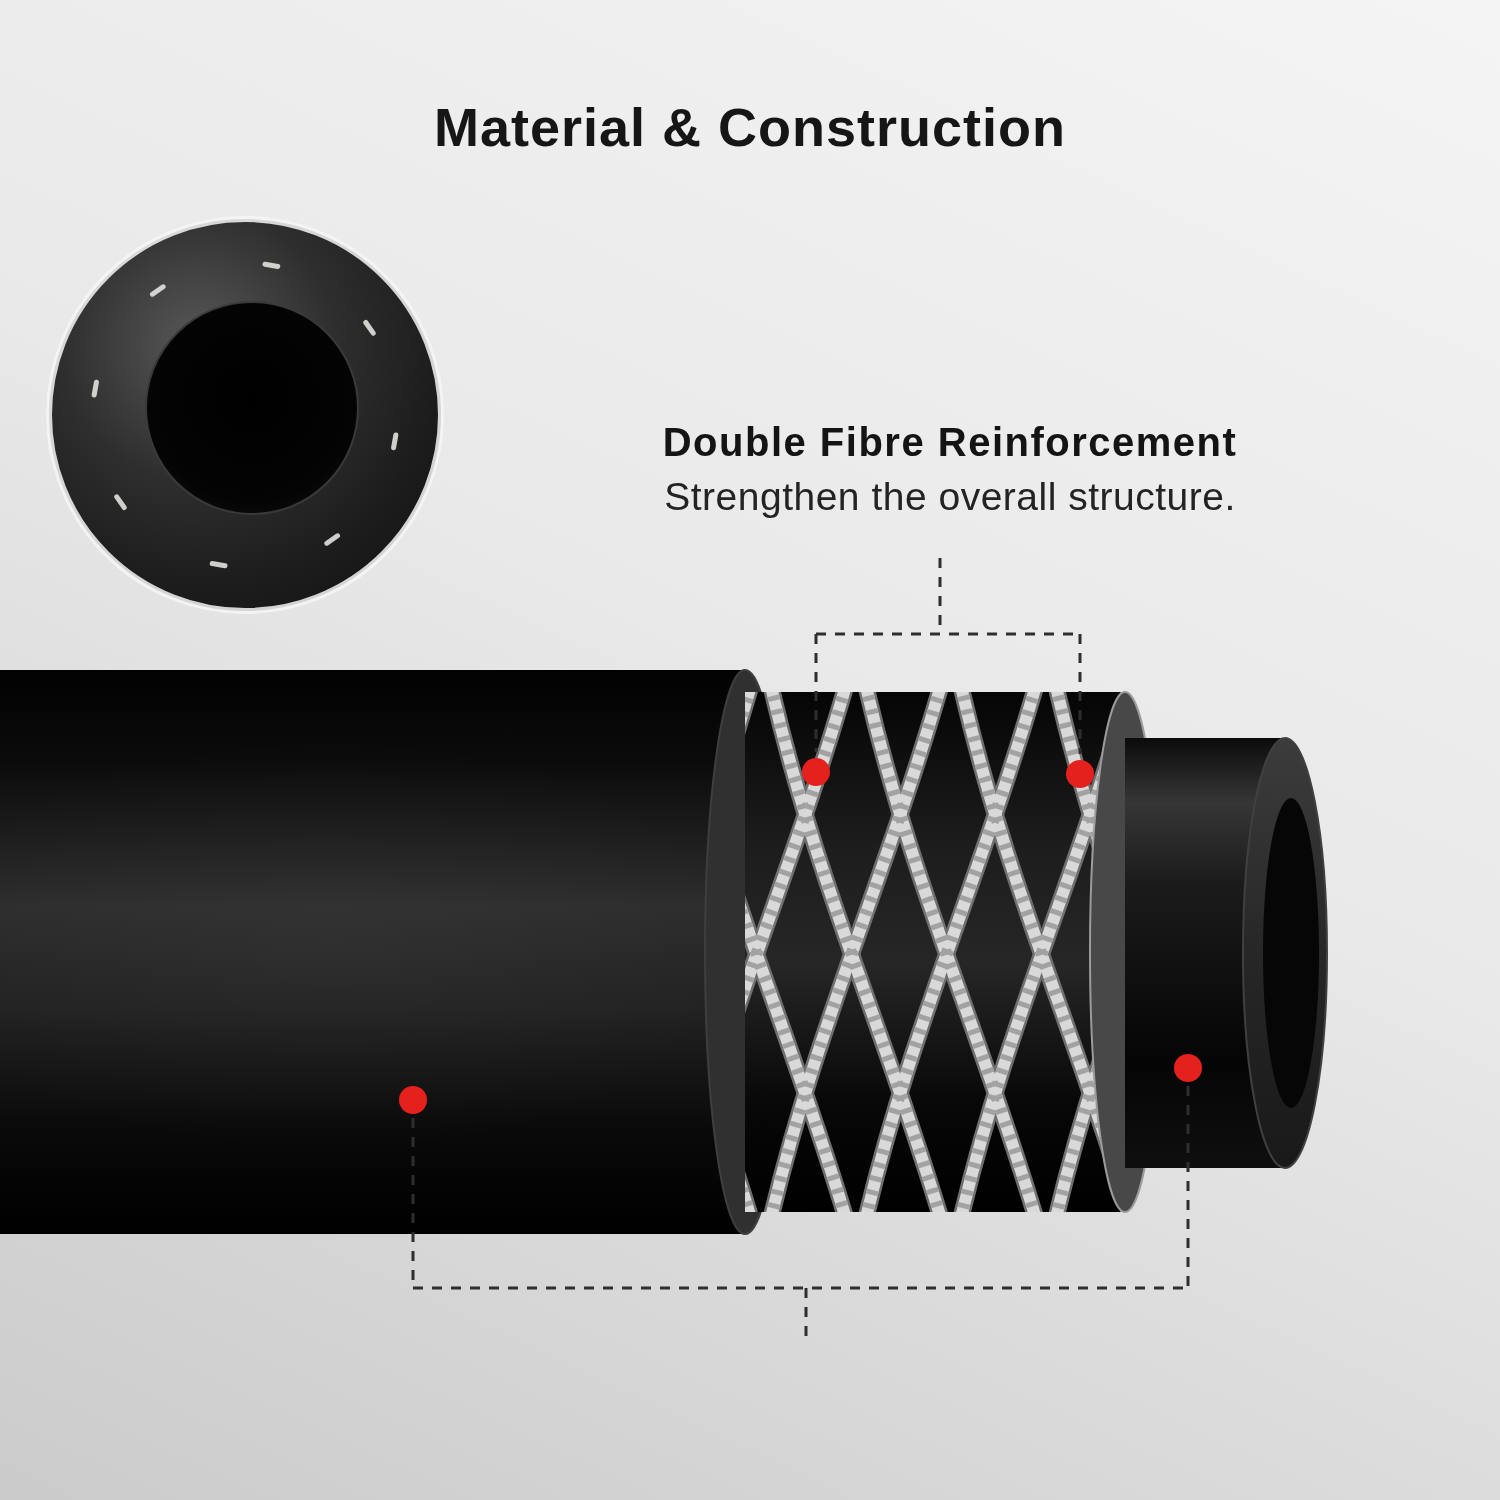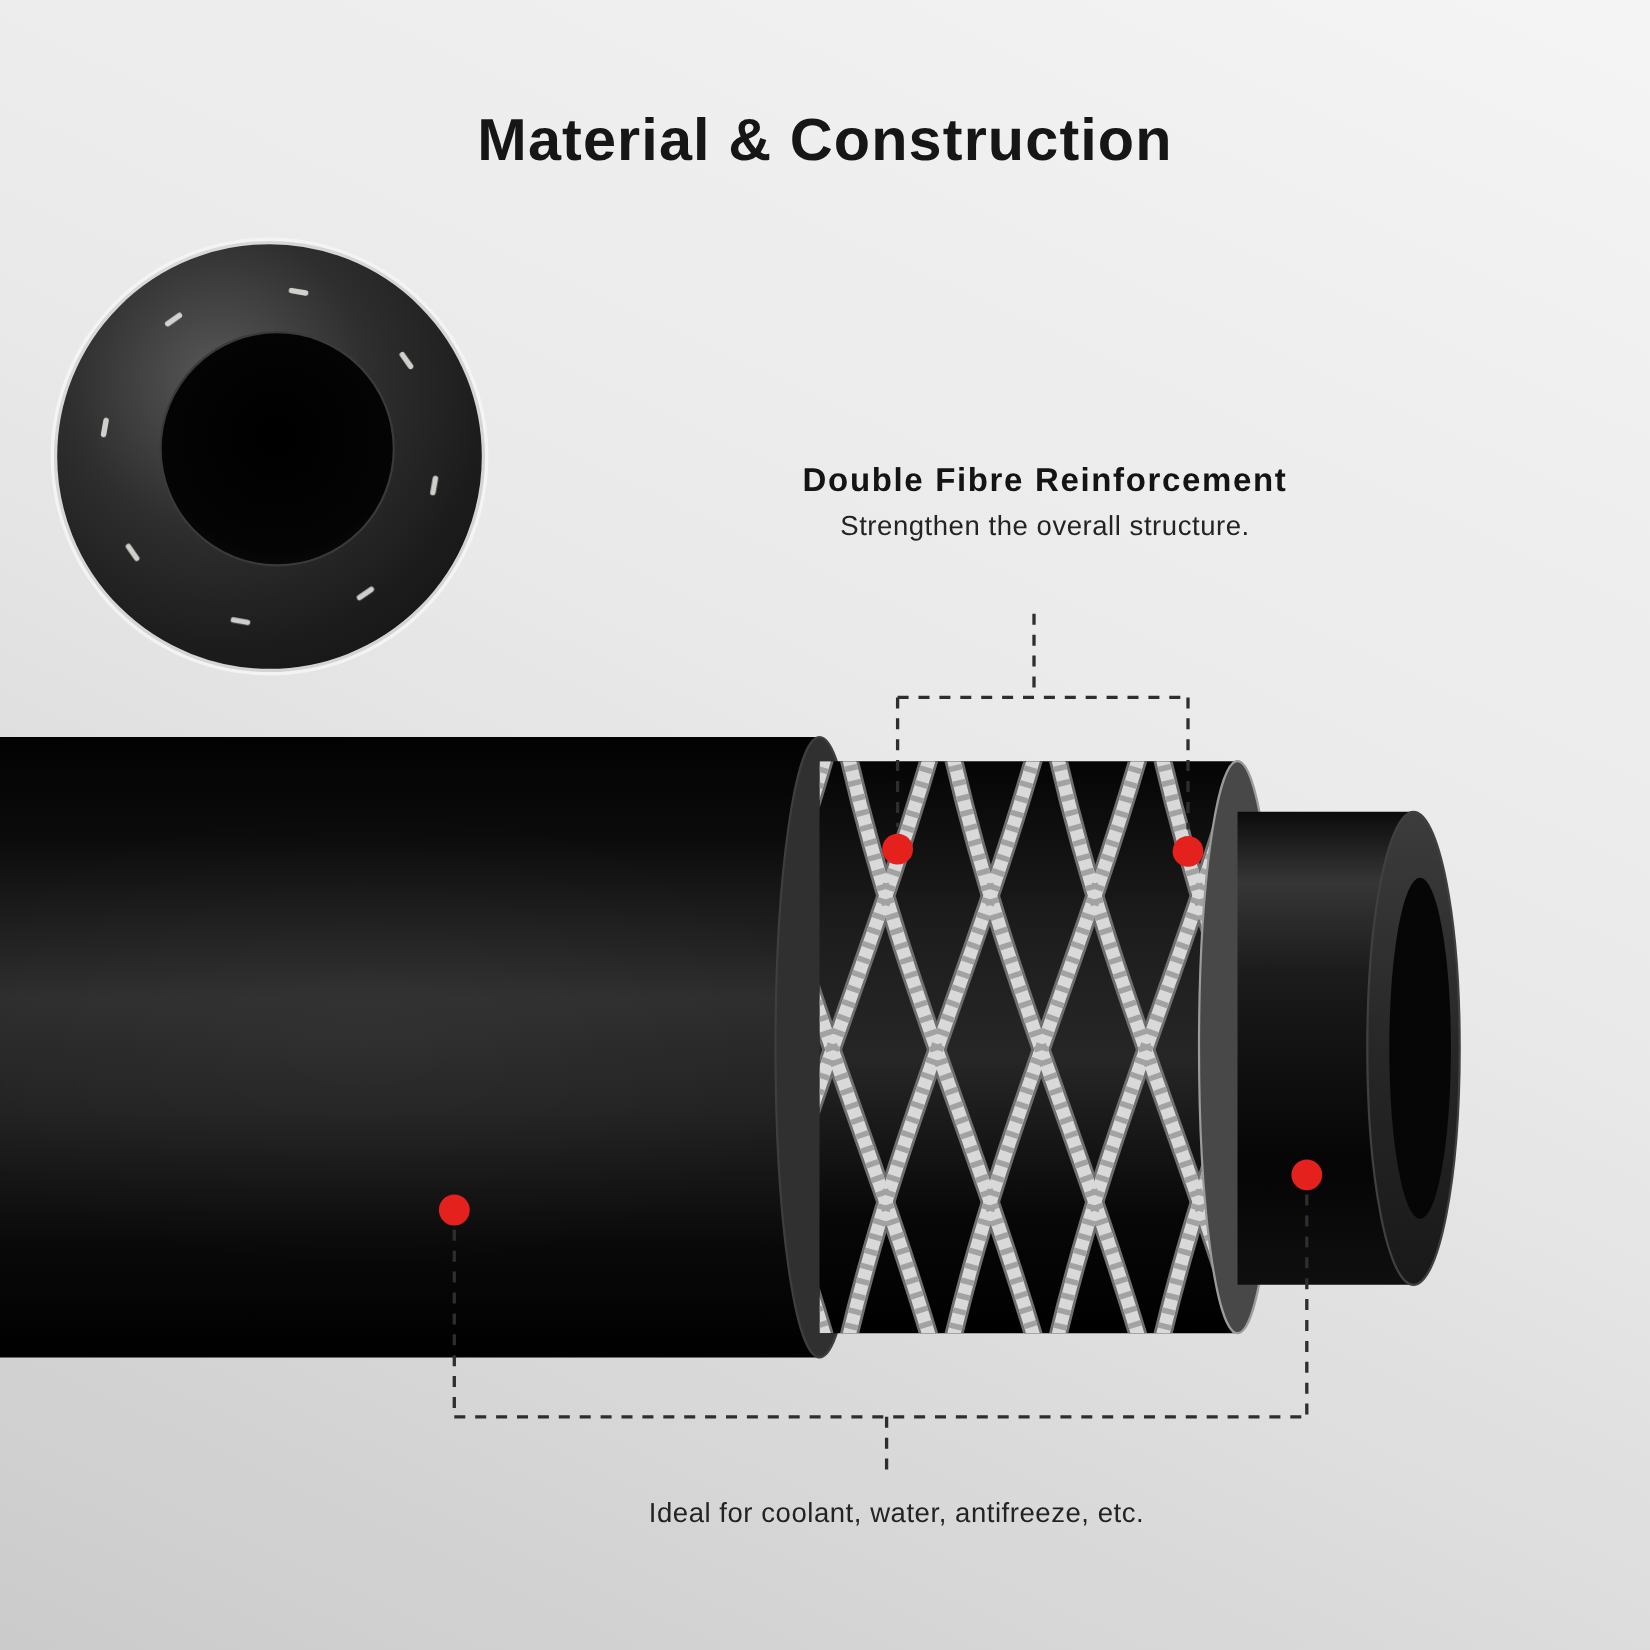--- a/index.html
+++ b/index.html
@@ -27,28 +27,28 @@
     letter-spacing: 1px;
     color: #161616;
   }
   .callout {
     position: absolute;
     text-align: center;
   }
   .callout-fibre { left: 570px; top: 420px; width: 760px; }
   .callout-rubber { left: 420px; top: 1352px; width: 790px; }
   .callout-title {
-    font-size: 30px;
+    font-size: 40px;
     font-weight: 700;
     letter-spacing: 1.5px;
     color: #141414;
   }
   .callout-sub {
     margin-top: 10px;
-    font-size: 25px;
+    font-size: 39px;
     font-weight: 400;
     letter-spacing: 0.5px;
     color: #232323;
   }
   .leader {
     fill: none;
     stroke: #2e2e2e;
     stroke-width: 3;
     stroke-dasharray: 10 9;
   }
@@ -181,16 +181,15 @@
   </svg>
 
   <h1 class="page-title">Material &amp; Construction</h1>
 
   <div class="callout callout-fibre">
     <div class="callout-title">Double Fibre Reinforcement</div>
     <div class="callout-sub">Strengthen the overall structure.</div>
   </div>
 
   <div class="callout callout-rubber">
-    <div class="callout-sub">Ideal for coolant, water, antifreeze, etc.</div>
   </div>
 
 </div>
 
 </body></html>

